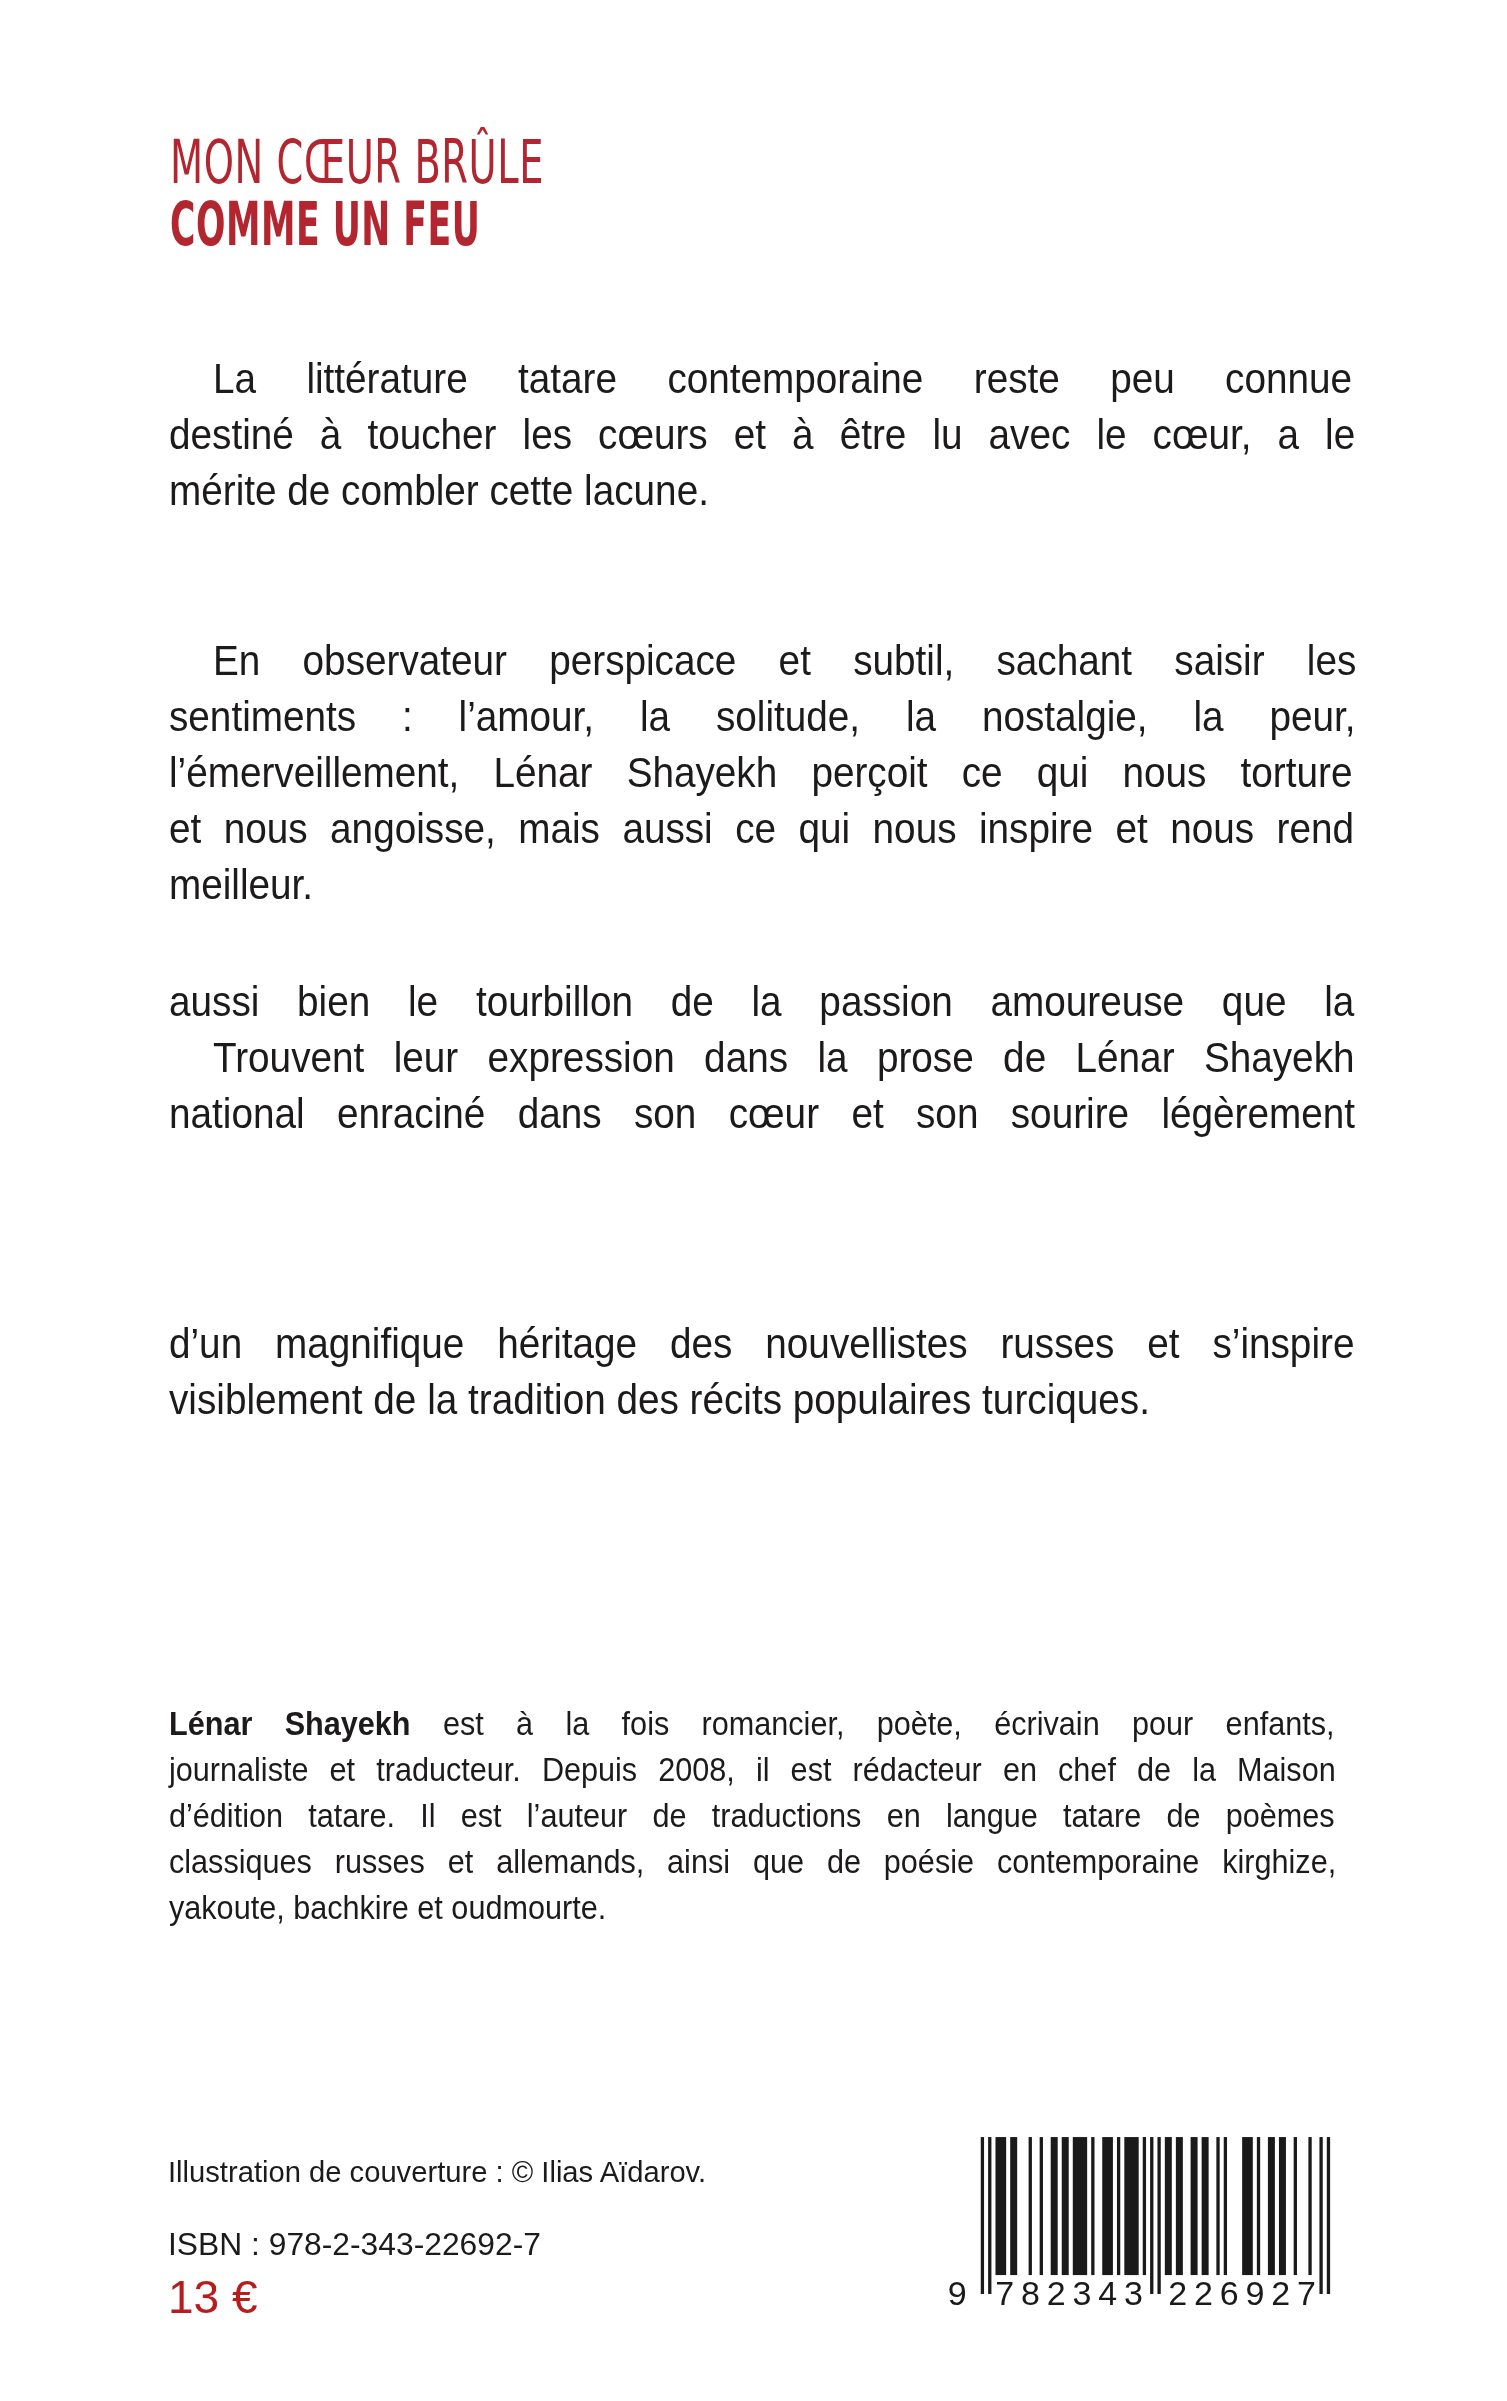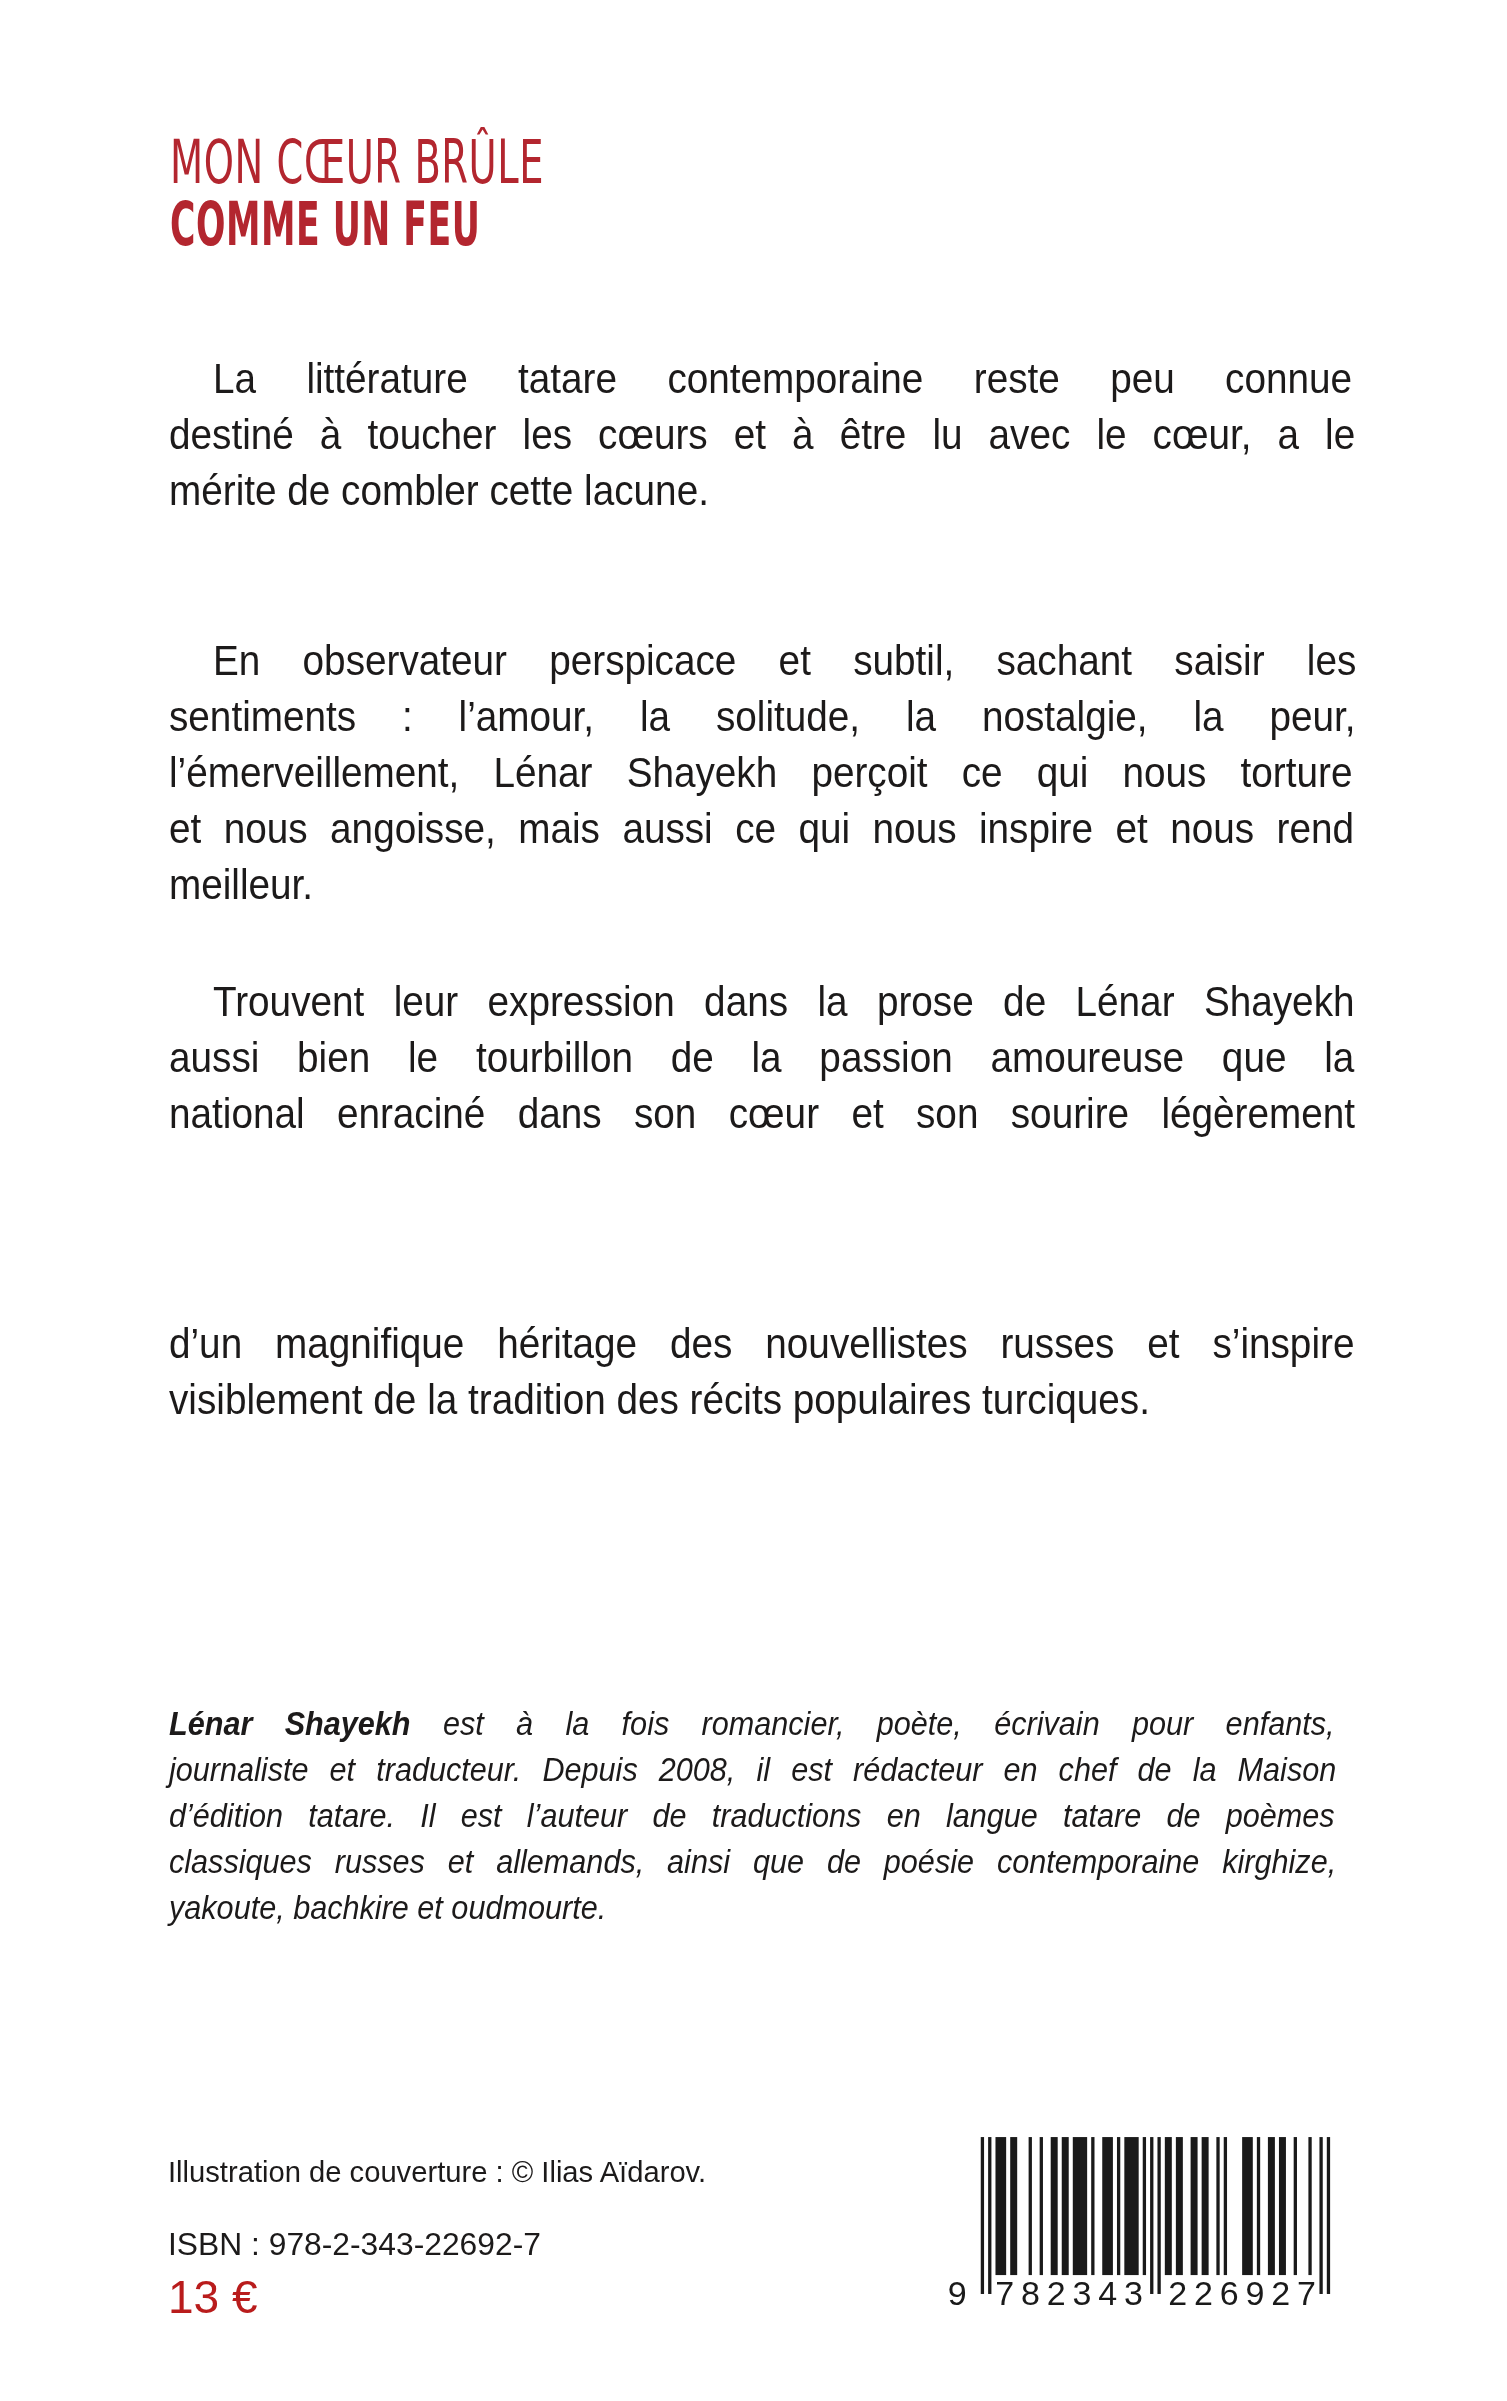--- a/index.html
+++ b/index.html
@@ -1,21 +1,21 @@
 <!DOCTYPE html>
 <html style="font-size:15px"><head>
 <meta charset="utf-8">
 <style>
   html, body { margin: 0; padding: 0; background: #ffffff; }
   body { width: 1508px; height: 2402px; position: relative; overflow: hidden; color: #1c1a1a; }
   .title-line { position: absolute; left: 170px; white-space: nowrap; font-family: "DejaVu Sans", sans-serif; font-size: 61px; line-height: 61px; transform-origin: 0 0; letter-spacing: 0.9px; }
   .title-thin { font-weight: normal; top: 131px; }
   .title-bold { font-weight: bold; top: 193px; }
   .para { position: absolute; left: 169px; width: 1175px; font-family: Liberation Sans, sans-serif; font-size: 43px; line-height: 56px; }
-  .bio { position: absolute; left: 169px; width: 1168px; font-family: "Liberation Sans", sans-serif; font-style: italic; font-size: 34px; line-height: 46px; }
+  .bio { position: absolute; left: 169px; width: 1168px; font-family: "Liberation Sans", sans-serif; font-size: 34px; line-height: 46px; }
   .line { display: block; height: 56px; white-space: nowrap; }
   .bio .line { height: 46px; }
   .jl { display: inline-block; white-space: nowrap; transform-origin: 0 50%; }
   .indent { padding-left: 44px; }
   .bold { font-weight: bold; }
   .credit { position: absolute; left: 168px; font-family: "Liberation Sans", sans-serif; white-space: nowrap; transform-origin: 0 0; }
   .illus { top: 2157px; font-size: 30px; line-height: 30px; }
   .isbn { top: 2229px; font-size: 31px; line-height: 31px; }
   .price { position: absolute; left: 168px; top: 2274px; font-family: "Liberation Sans", sans-serif; font-size: 46px; line-height: 46px; color: #b91c1c; }
   #barcode { position: absolute; left: 942px; top: 2137px; }
@@ -34,22 +34,22 @@
 
 <div class="para" style="top:632px">
   <span class="line indent"><span class="jl" style="transform: scaleX(0.9); word-spacing: 35px;">En observateur perspicace et subtil, sachant saisir les</span></span>
   <span class="line"><span class="jl" style="transform: scaleX(0.9); word-spacing: 39px;">sentiments : l’amour, la solitude, la nostalgie, la peur,</span></span>
   <span class="line"><span class="jl" style="transform: scaleX(0.9); word-spacing: 26px;">l’émerveillement, Lénar Shayekh perçoit ce qui nous torture</span></span>
   <span class="line"><span class="jl" style="transform: scaleX(0.9); word-spacing: 13px;">et nous angoisse, mais aussi ce qui nous inspire et nous rend</span></span>
   <span class="line"><span class="jl" style="transform: scaleX(0.9);">meilleur.</span></span>
 </div>
 
 <div class="para" style="top:973px">
+  <span class="line"><span class="jl" style="transform: scaleX(0.9); word-spacing: 30px;">aussi bien le tourbillon de la passion amoureuse que la</span></span>
   <span class="line indent"><span class="jl" style="transform: scaleX(0.9); word-spacing: 20.7px;">Trouvent leur expression dans la prose de Lénar Shayekh</span></span>
-  <span class="line"><span class="jl" style="transform: scaleX(0.9); word-spacing: 30px;">aussi bien le tourbillon de la passion amoureuse que la</span></span>
   <span class="line"><span class="jl" style="transform: scaleX(0.9); word-spacing: 24px;">national enraciné dans son cœur et son sourire légèrement</span></span>
 </div>
 
 <div class="para" style="top:1315px">
   <span class="line"><span class="jl" style="transform: scaleX(0.9); word-spacing: 24.6px;">d’un magnifique héritage des nouvellistes russes et s’inspire</span></span>
   <span class="line"><span class="jl" style="transform: scaleX(0.9);">visiblement de la tradition des récits populaires turciques.</span></span>
 </div>
 
 <div class="bio" style="top:1700px">
   <span class="line"><span class="jl" style="transform: scaleX(0.9); word-spacing: 26.5px;"><span class="bold">Lénar Shayekh</span><span> est à la fois romancier, poète, écrivain pour enfants,</span></span></span>

